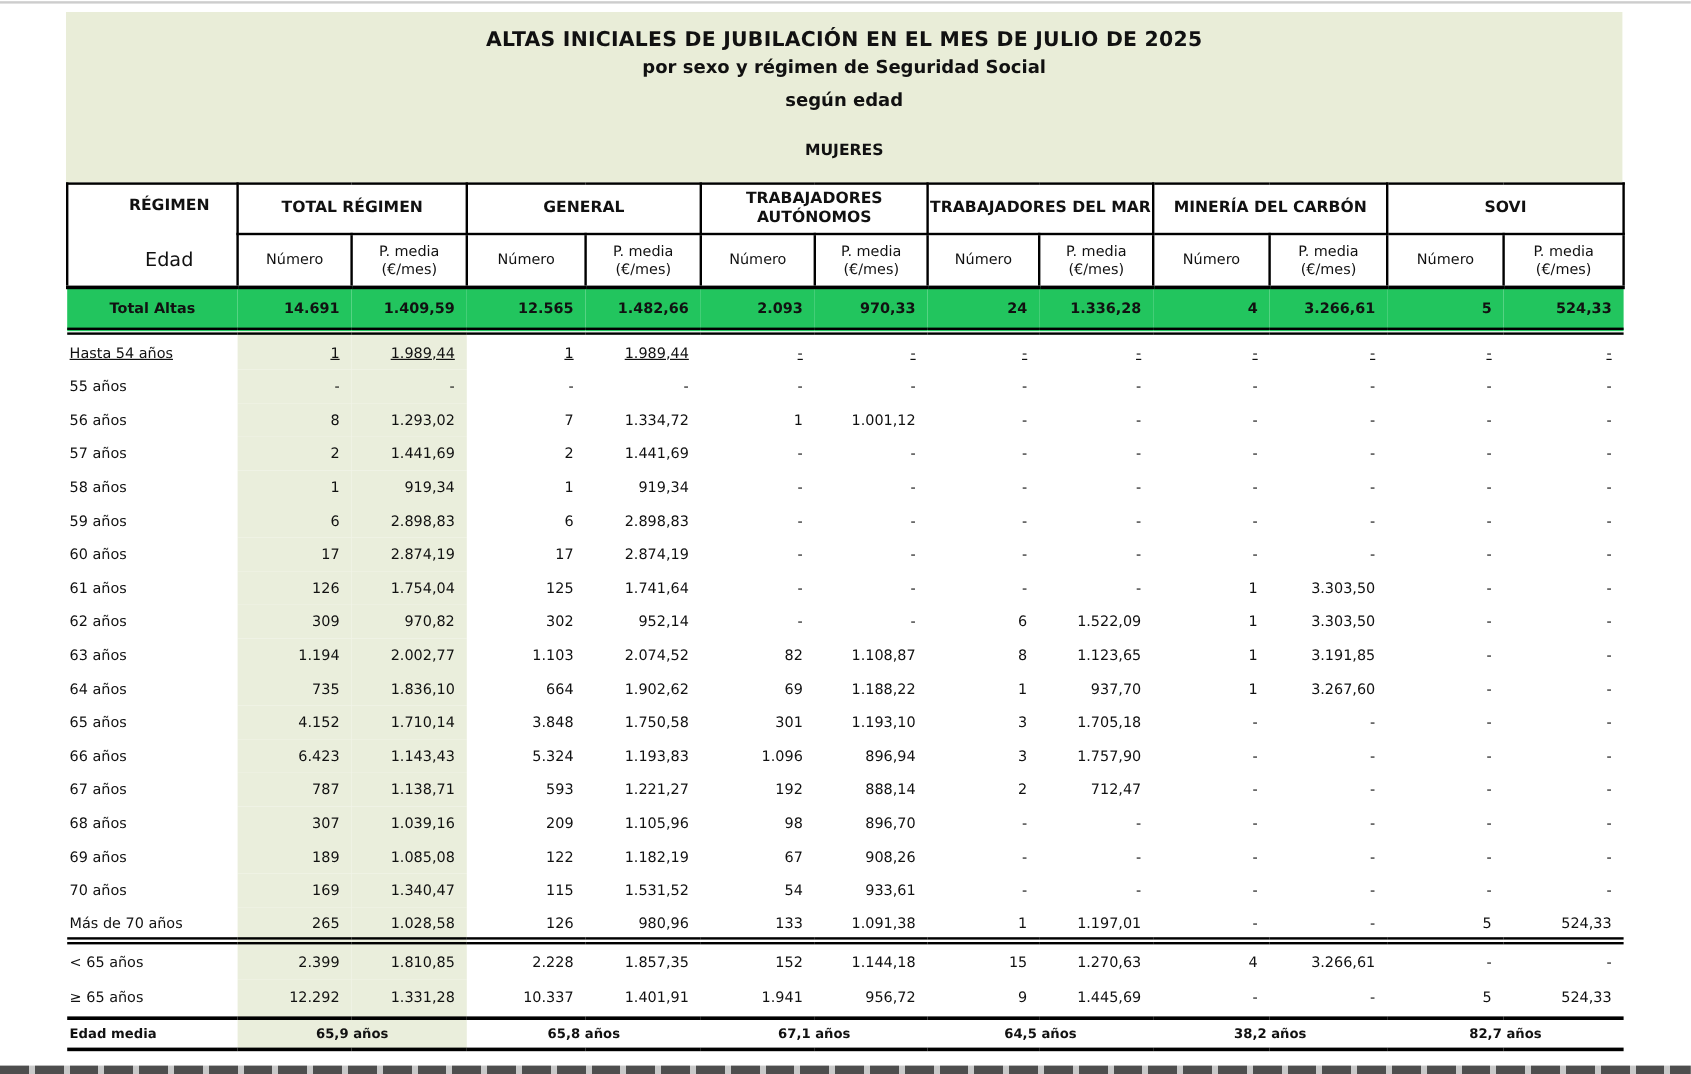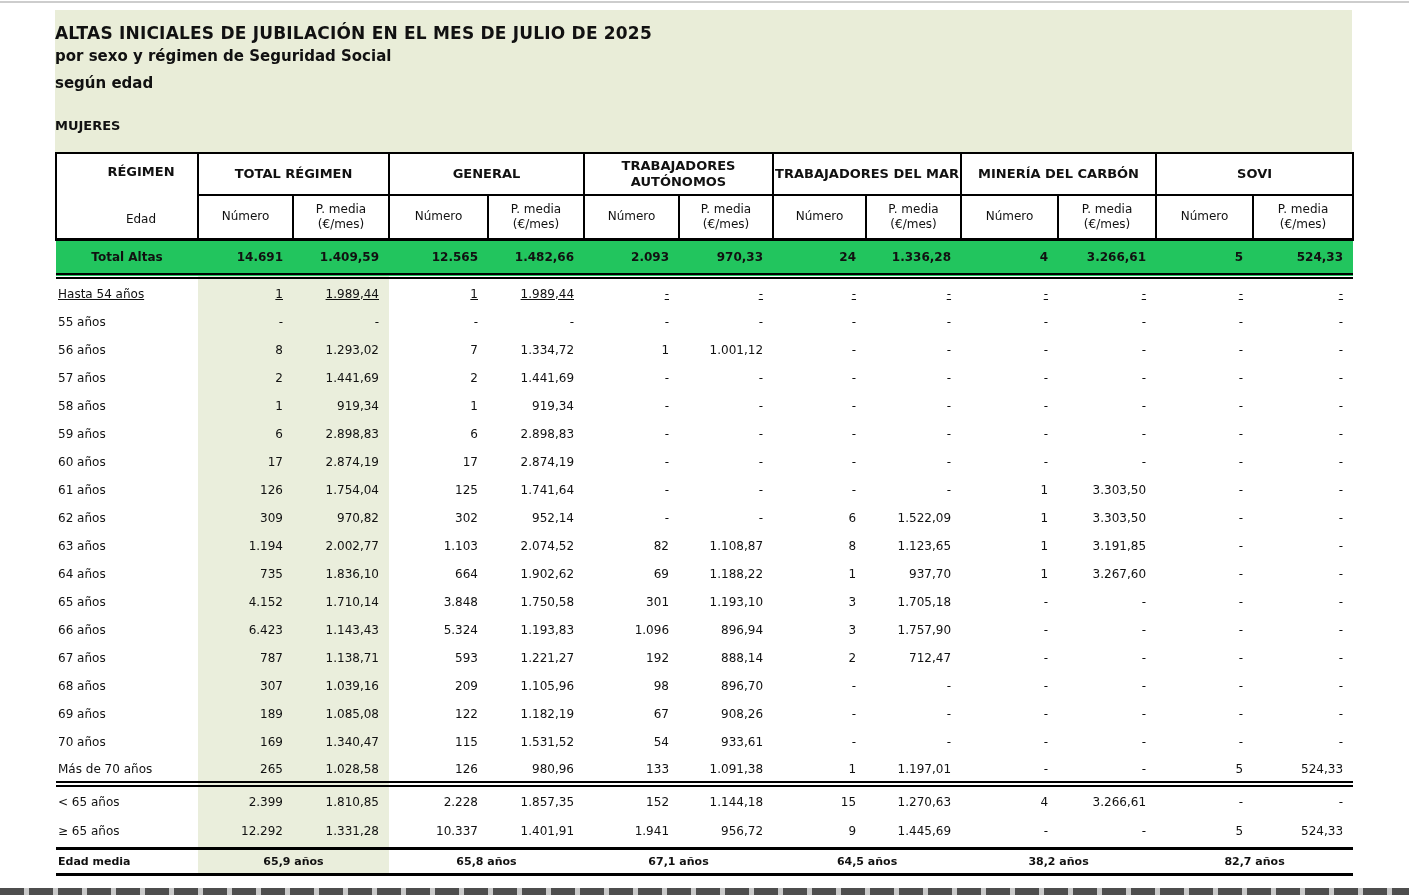--- a/index.html
+++ b/index.html
@@ -5,33 +5,33 @@
   * { box-sizing: border-box; }
   html,body { margin:0; padding:0; }
   body {
     width:1409px; height:895px; overflow:hidden; position:relative;
     background:#ffffff; color:#111;
     font-family:"DejaVu Sans","Liberation Sans",sans-serif;
   }
   .top-rule { position:absolute; top:1px; left:0; width:1409px; height:2px; background:#cdcdcd; }
   .sheet { position:absolute; left:55px; top:10px; width:1297px; }
 
-  .title-block { background:#e9edd8; width:1297px; height:142px; padding-top:13px; }
+  .title-block { background:#e9edd8; width:1297px; height:142px; text-align:center; padding-top:13px; }
   .t1 { font-size:17px; font-weight:bold; letter-spacing:0.2px; }
   .t2 { font-size:15px; font-weight:bold; line-height:27px; }
   .t3 { font-size:13px; font-weight:bold; margin-top:21px; }
 
   table { border-collapse:collapse; table-layout:fixed; width:1297px; }
   thead th { border:2px solid #000; background:#fff; padding:0; vertical-align:middle; }
   thead tr.h1 th { height:42px; font-size:13px; font-weight:bold; line-height:1.2; }
   thead tr.h2 th { height:44px; font-size:12px; font-weight:normal; border-bottom:3px solid #000; line-height:1.25; }
   th.corner { border-bottom:3px solid #000;padding-left:28px; }
   .corner-inner { height:100%; display:flex; flex-direction:column; justify-content:space-between; padding:10px 2px 11px 2px; }
   .corner-top { font-size:13px; font-weight:bold; }
-  .corner-bottom { font-size:12px; font-weight:normal; }
+  .corner-bottom { font-size:16px; font-weight:normal; }
 
   tbody td { font-size:12px; padding:0; }
   td.num { text-align:right; padding-right:10px; }
   td.lbl { text-align:left; padding-left:2px; }
   td.band { background:#eaeedc; }
   tr.total-row td { background:#22c55e; font-weight:bold; height:37px; border-bottom:6px double #000; }
   tr.total-row td.lbl { text-align:center; padding-left:0; }
   tr.body-row td { height:28px; }
   tr.body-row.first td { height:32px;text-decoration:underline; }
   tr.last-body td { border-bottom:6px double #000; }

